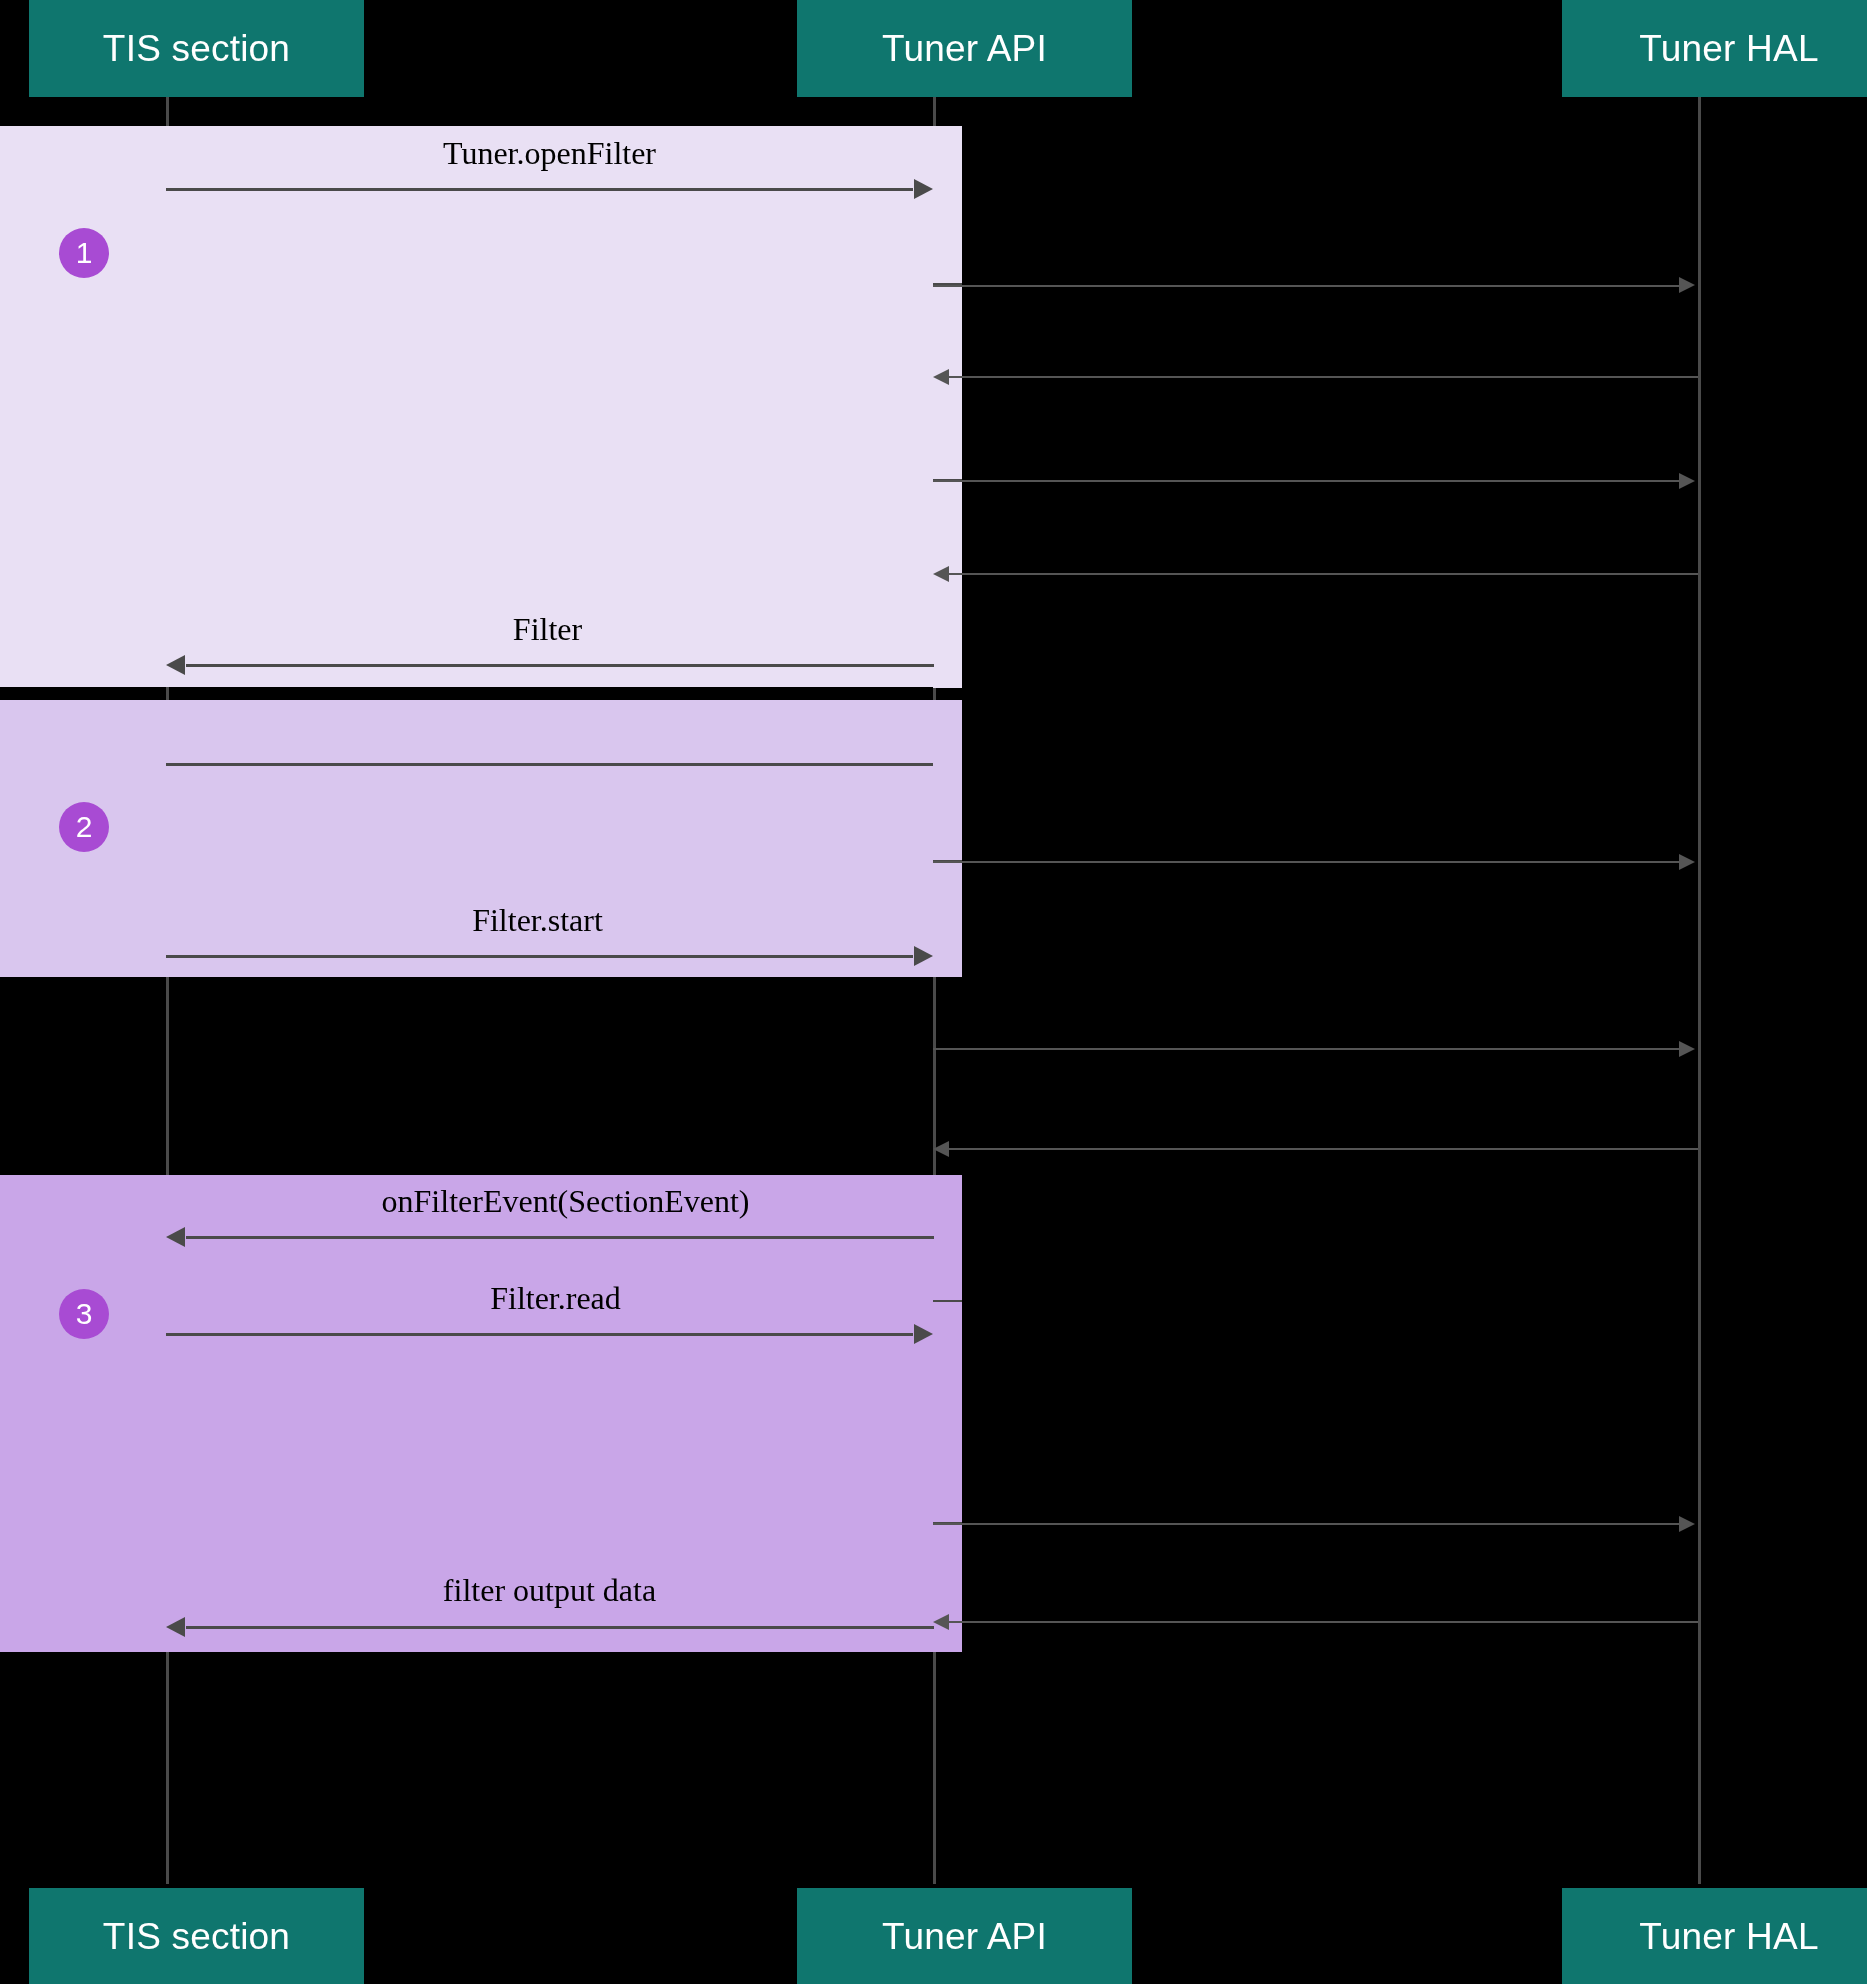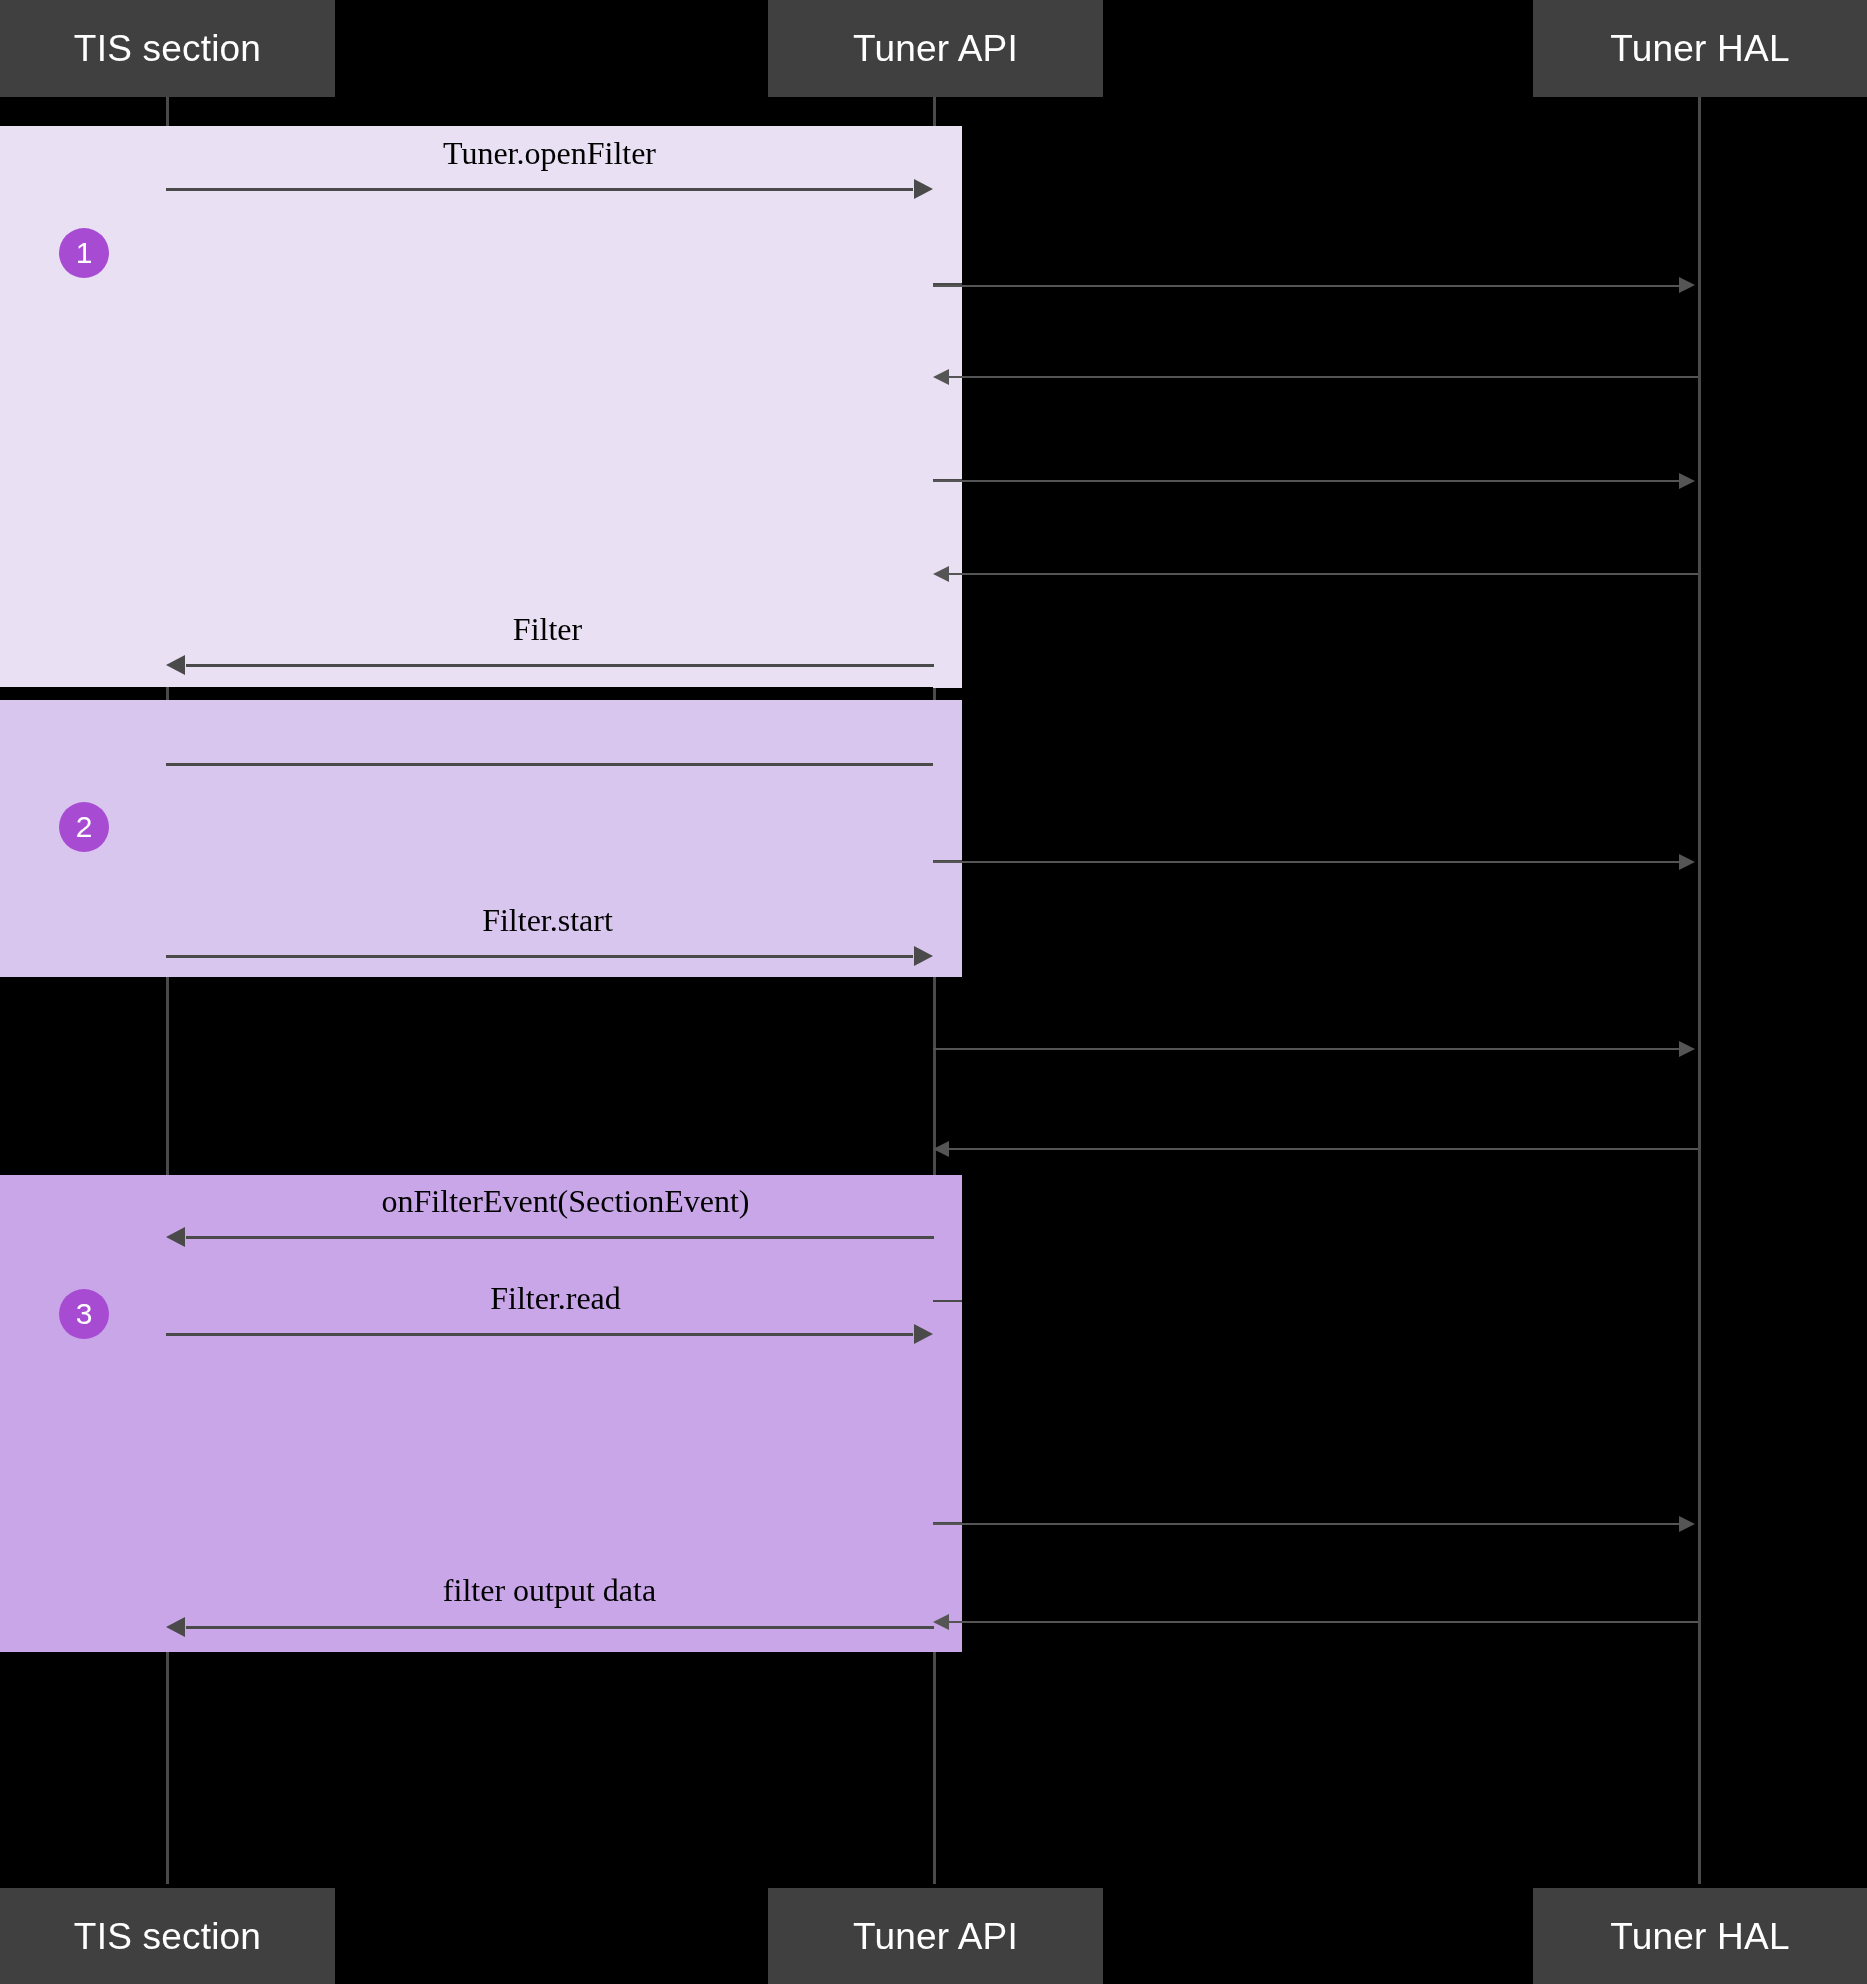--- a/index.html
+++ b/index.html
@@ -12,29 +12,30 @@
     width: 1867px;
     height: 1985px;
     background: #000000;
     font-family: "Liberation Sans", sans-serif;
     overflow: hidden;
   }
 
   
   .participant-box {
     position: absolute;
-    background: #404040;
+    background: #0f766e;
     color: #ffffff;
     display: flex;
     align-items: center;
     justify-content: center;
     font-size: 37px;
     line-height: 1;
     letter-spacing: 0.2px;
     white-space: nowrap;
+    margin-left: 29px;
   }
 
   
   .lifeline {
     position: absolute;
     width: 3.3px;
     background: #4a4a4a;
   }
 
   
@@ -172,21 +173,21 @@
   </div>
 
   <div class="activation" style="left:933px; top:700px; width:29px; height:162px; background:#d9c6ee; border-bottom:2.9px solid #4a4a4a;"></div>
   <div class="activation" style="left:933px; top:862px; width:29px; height:115px; background:#d9c6ee;"></div>
 
   <div class="msg-line" style="left:166px; top:763px; width:767px;"></div>
 
   <div class="msg-line thin" style="left:933px; top:861px; width:746px;"></div>
   <div class="arrow-head thin right" style="left:1679px; top:854px;"></div>
 
-  <div class="msg-label" style="left:164px; top:904px; width:767px;">
+  <div class="msg-label" style="left:154px; top:904px; width:767px;">
     <span>Filter.start</span>
   </div>
   <div class="msg-line" style="left:166px; top:955px; width:747px;"></div>
   <div class="arrow-head right" style="left:914px; top:946px;"></div>
 
   <div class="msg-line thin" style="left:933px; top:1048px; width:746px;"></div>
   <div class="arrow-head thin right" style="left:1679px; top:1041px;"></div>
 
   <div class="msg-line thin" style="left:949px; top:1148px; width:749px;"></div>
   <div class="arrow-head thin left" style="left:933px; top:1141px;"></div>

